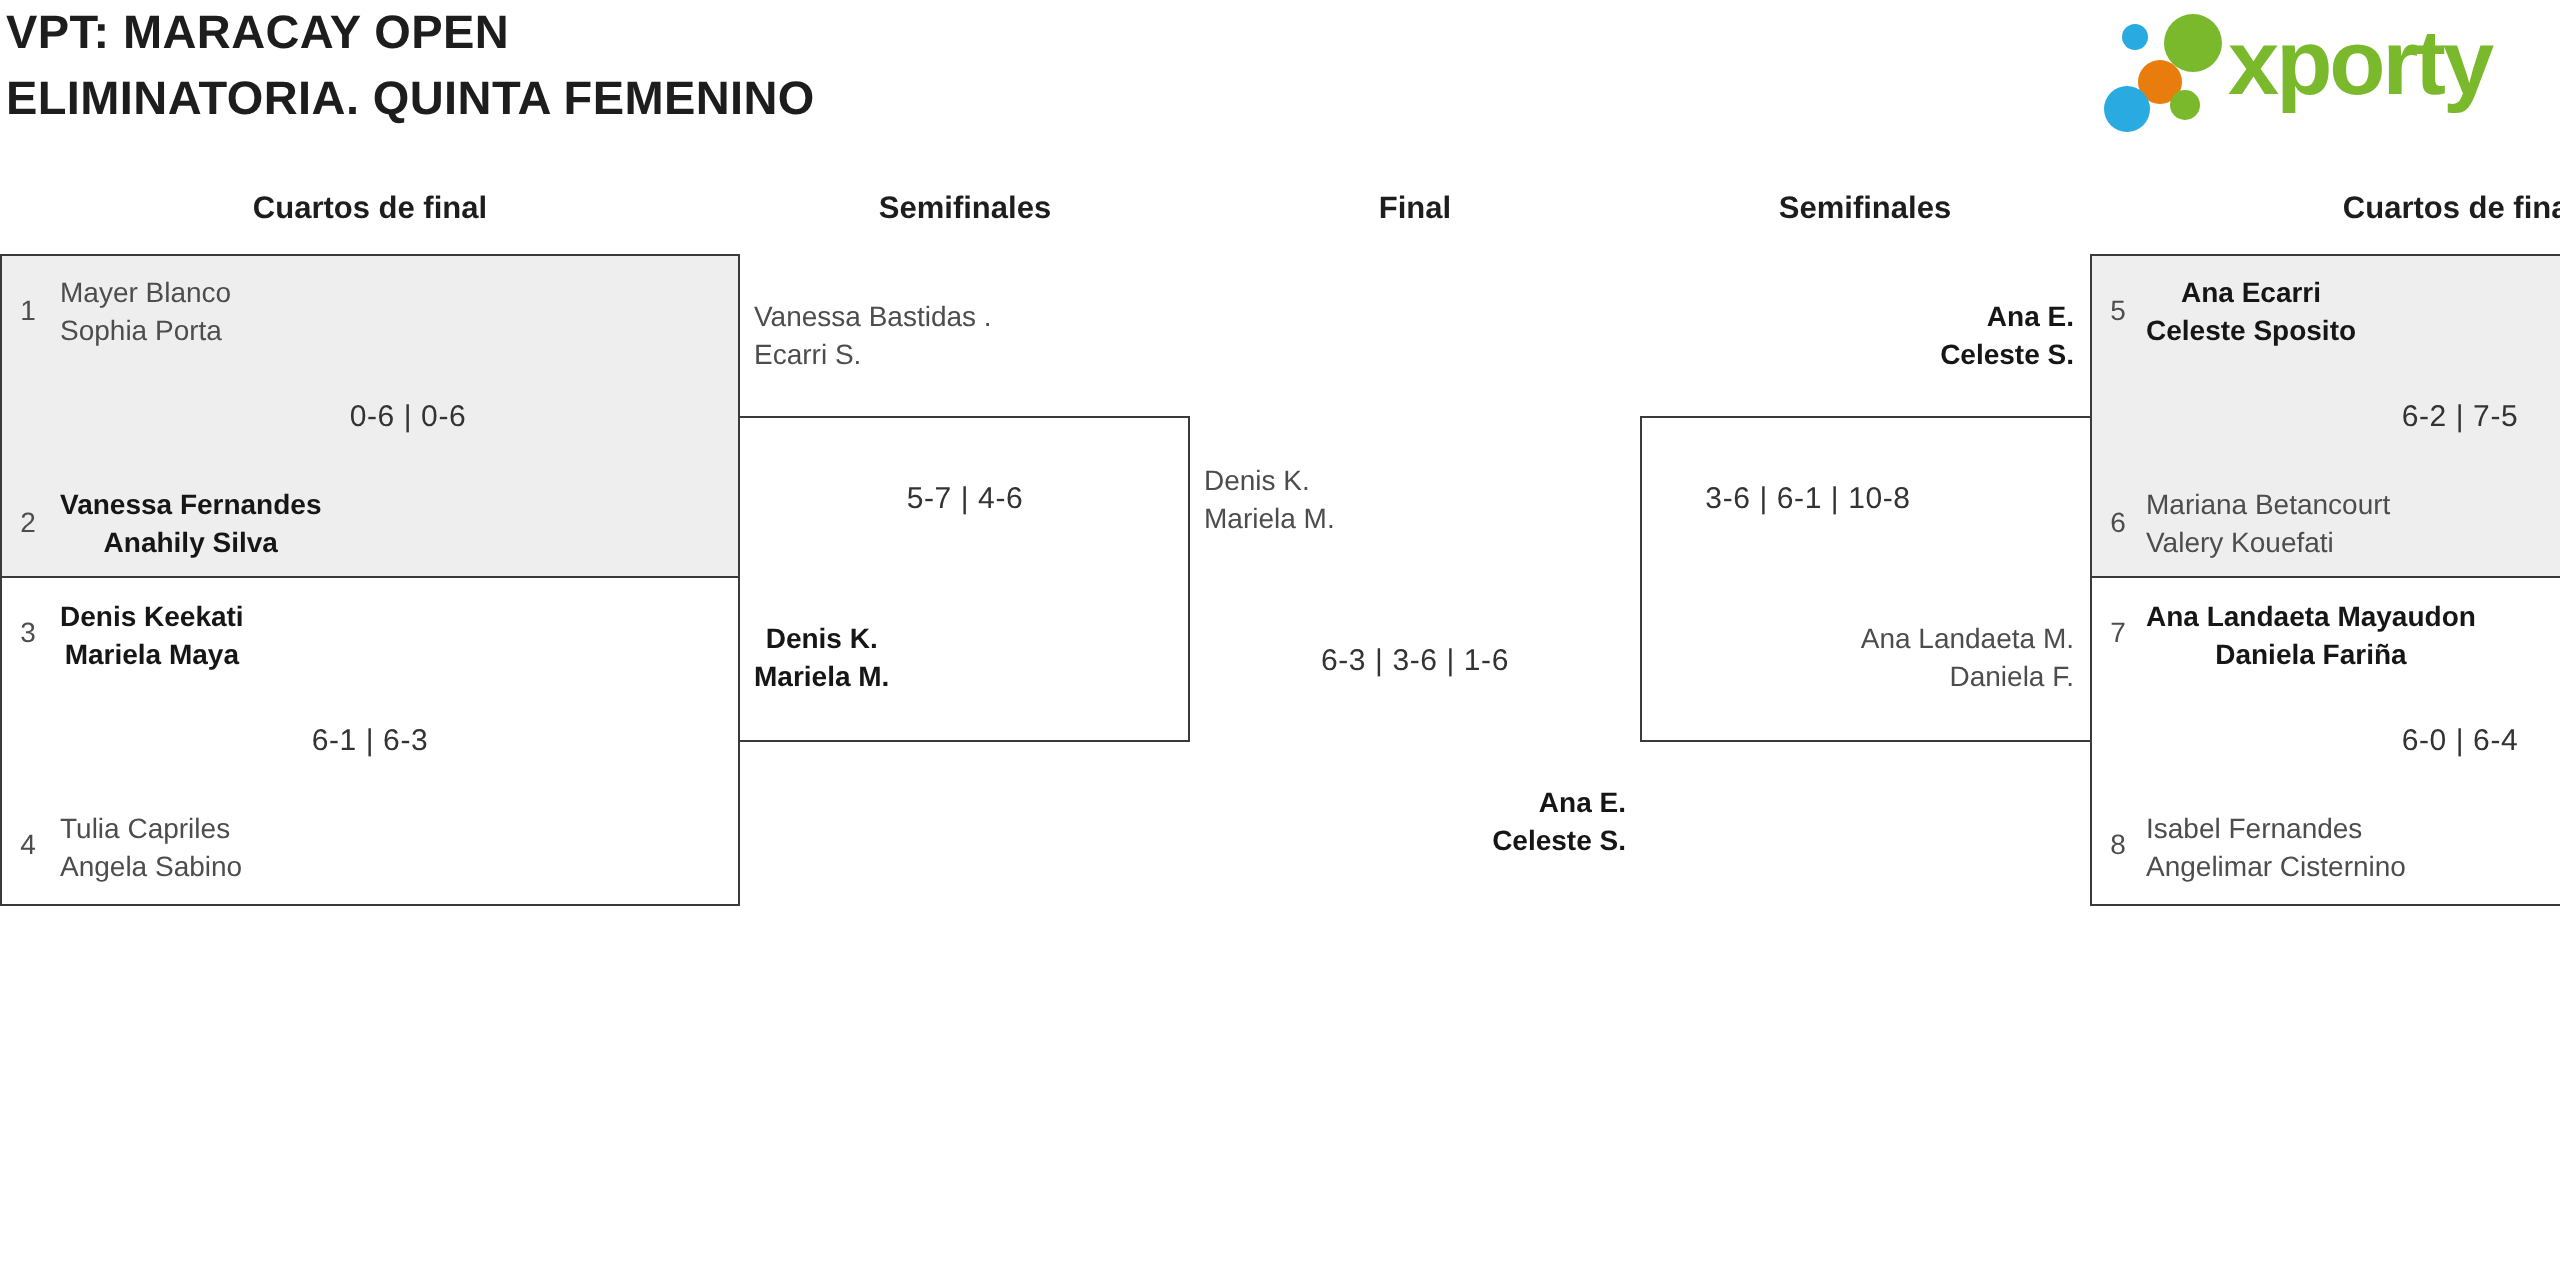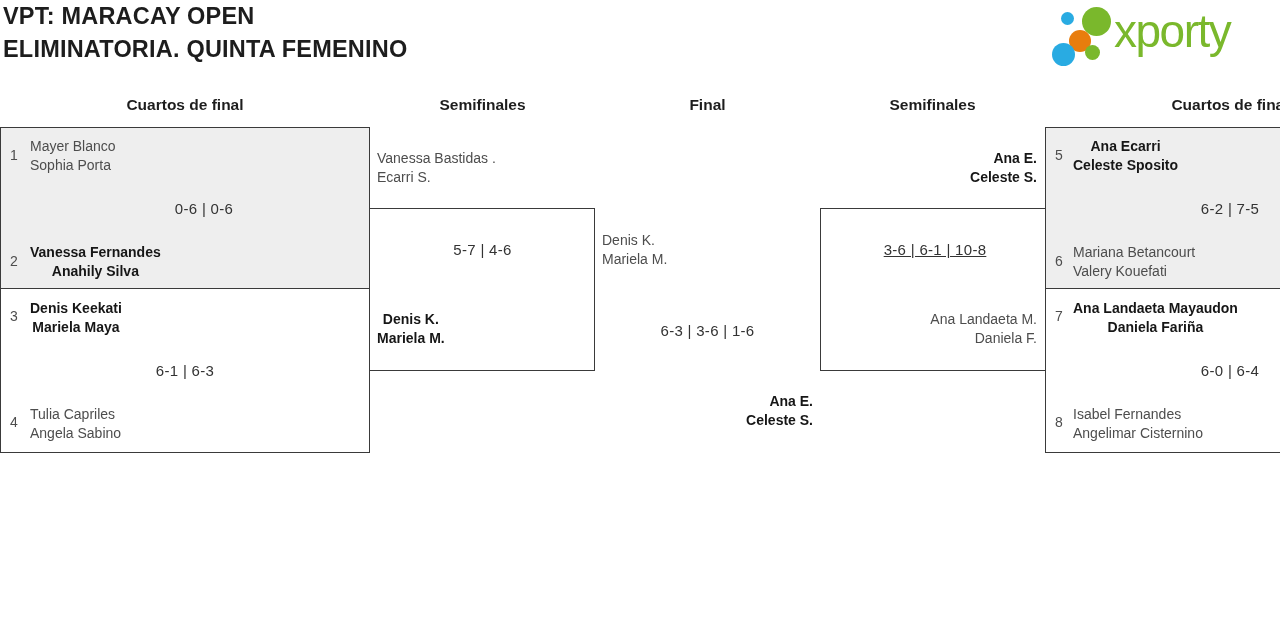--- a/index.html
+++ b/index.html
@@ -27,21 +27,21 @@
 
   
   .dot { position: absolute; border-radius: 50%; }
   .dot-blue   { background: #29abe2; }
   .dot-green  { background: #7ab82c; }
   .dot-orange { background: #e87d0d; }
   .logo-text {
     position: absolute;
     left: 1114px; top: 4px;
     font-size: 46px;
-    font-weight: normal;
+    font-weight: bold;
     letter-spacing: -1.5px;
     color: #7ab82c;
   }
 
   
   .col-header {
     top: 96px;
     font-size: 15.5px;
     font-weight: 700;
     text-align: center;
@@ -153,21 +153,21 @@
   <div class="abs team winner align-right" style="left:595px; top:392px; width:218px;">
     <div>Ana E.</div>
     <div>Celeste S.</div>
   </div>
 
   <div class="abs match-box no-right" style="left:820px; top:208px; width:225px; height:163px;"></div>
   <div class="abs team winner align-right" style="left:820px; top:149px; width:217px;">
     <div>Ana E.</div>
     <div>Celeste S.</div>
   </div>
-  <div class="abs score" style="left:832px; top:241px; width:206px;text-decoration:underline;">3-6 | 6-1 | 10-8</div>
+  <div class="abs score" style="left:801px; top:241px; width:206px;">3-6 | 6-1 | 10-8</div>
   <div class="abs team align-right" style="left:820px; top:310px; width:217px;">
     <div>Ana Landaeta M.</div>
     <div>Daniela F.</div>
   </div>
 
   <div class="abs match-box gray" style="left:1045px; top:127px; width:370px; height:162px;"></div>
   <div class="abs seed" style="left:1049px; top:147px;">5</div>
   <div class="abs team winner" style="left:1073px; top:137px;">
     <div>Ana Ecarri</div>
     <div>Celeste Sposito</div>

